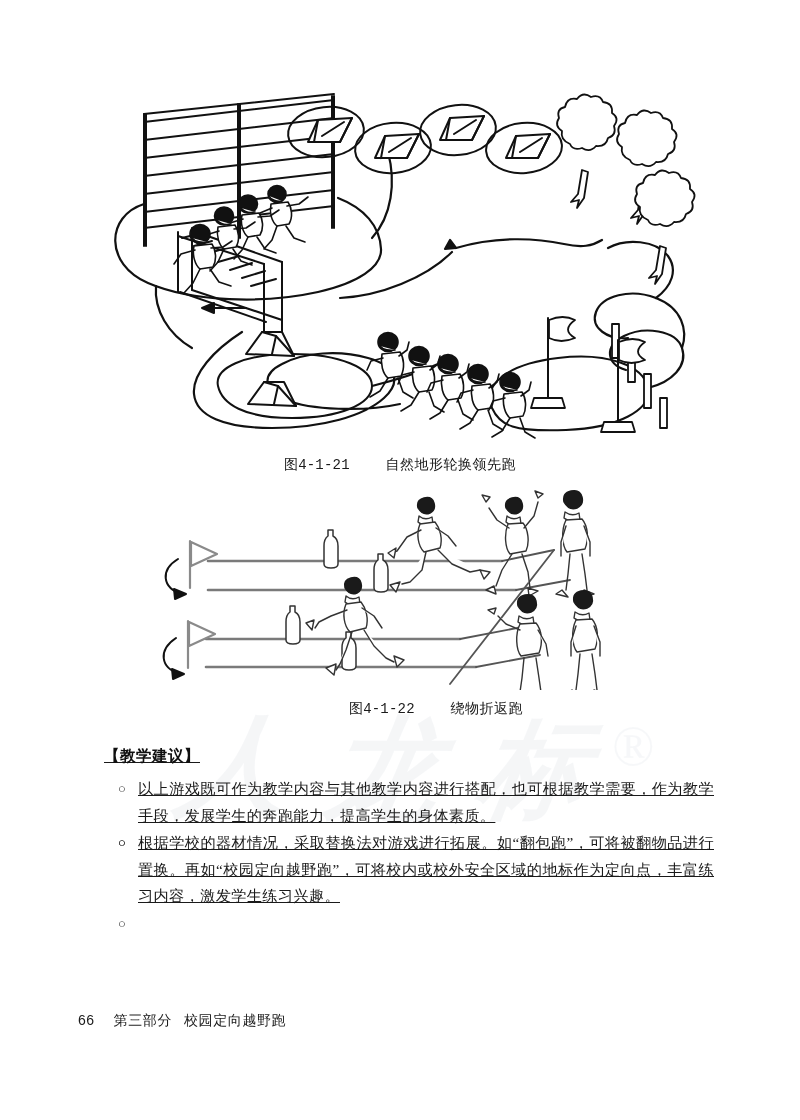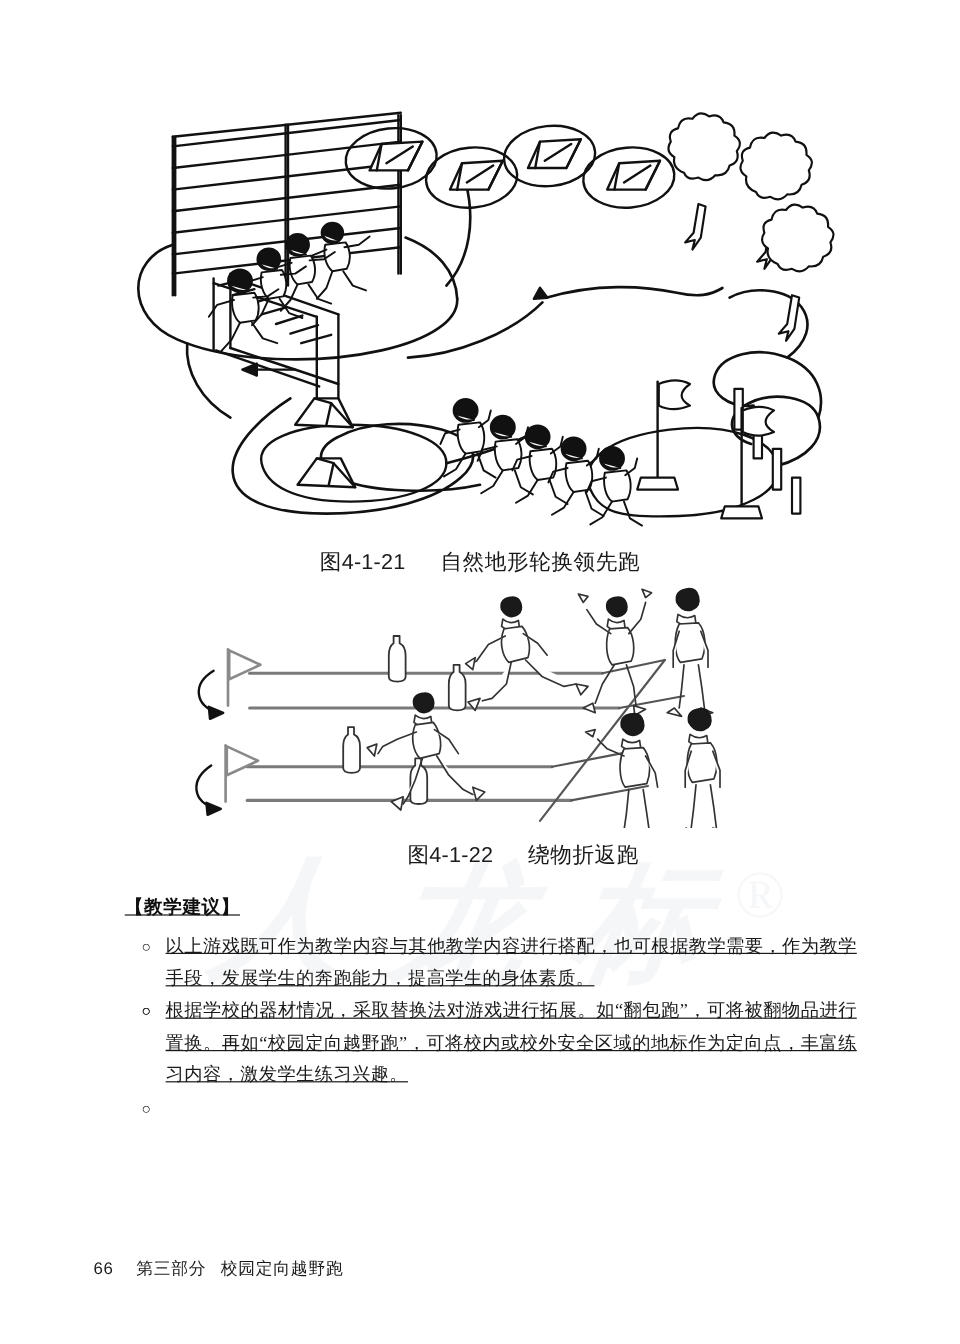--- a/index.html
+++ b/index.html
@@ -59,22 +59,22 @@
   
   .figure-block { position: absolute; z-index: 2; }
   #figure-one { left: 96px; top: 86px; width: 608px; height: 368px; }
   #figure-two { left: 150px; top: 484px; width: 500px; height: 206px; }
 
   .figure-caption {
     position: absolute;
     z-index: 3;
     width: 100%;
     text-align: center;
-    font-family: Liberation Sans, sans-serif;
-    font-size: 18px;
+    font-family: Liberation Mono, monospace;
+    font-size: 14px;
     color: #1a1a1a;
     letter-spacing: 0.5px;
   }
   #caption-one { left: 0; top: 456px; }
   #caption-two { left: 16px; top: 700px; padding-left: 20px; }
   .cap-num { letter-spacing: 0.2px; }
   .cap-gap { display: inline-block; width: 18px; }
 
   
   .body-text {
@@ -125,21 +125,21 @@
     left: 78px;
     top: 1012px;
     z-index: 2;
     font-family: "Liberation Sans", "DejaVu Sans", sans-serif;
     font-size: 14px;
     color: #1a1a1a;
     display: flex;
     align-items: baseline;
   }
   .footer-page-number { margin-right: 19px; letter-spacing: 0.5px; }
-  .footer-part { margin-right: 12px; letter-spacing: 0.6px; margin-top: 37px; }
+  .footer-part { margin-right: 12px; letter-spacing: 0.6px; }
   .footer-section { letter-spacing: 0.6px; }
 
   svg { display: block; }
 </style>
 </head>
 <body>
 
 <div class="page">
 
   <div class="watermark">

